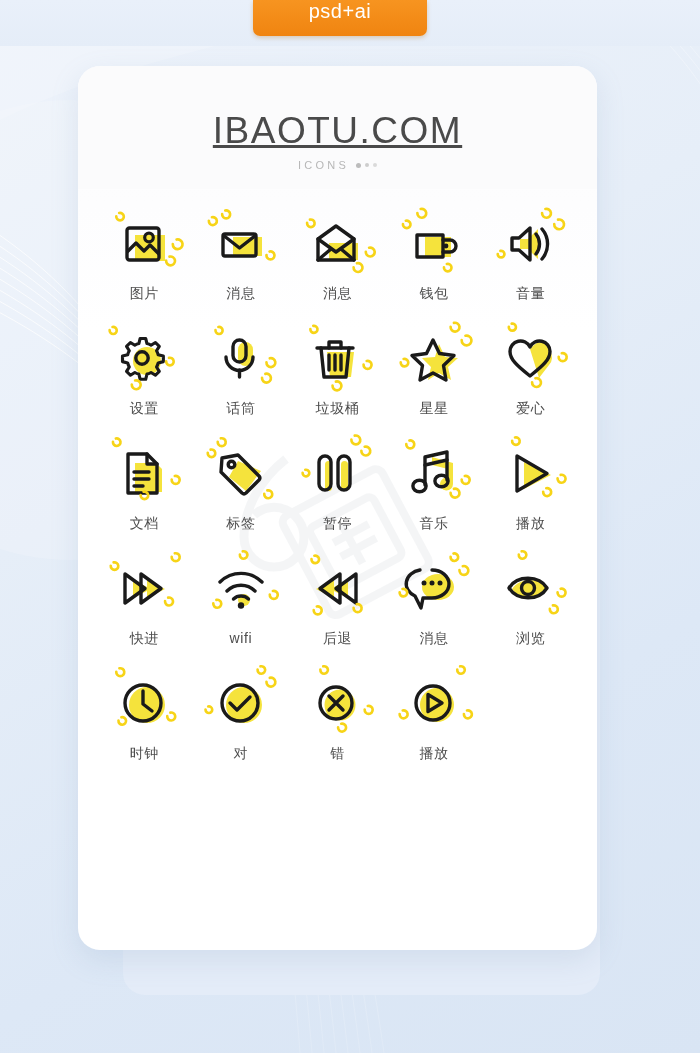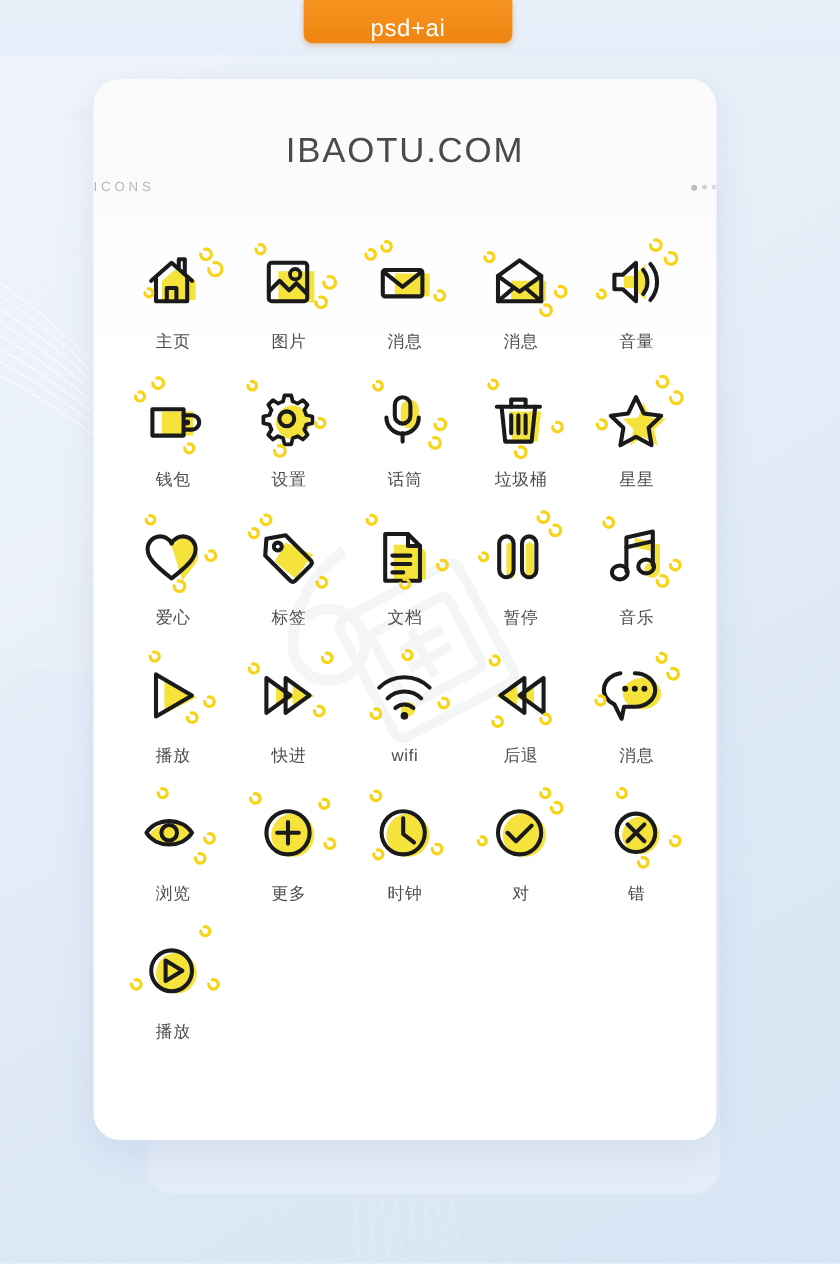--- a/index.html
+++ b/index.html
@@ -23,21 +23,21 @@
     background: linear-gradient(180deg,#e9f0fa 0%, #e5edf8 100%);
   }
 
   
   .ribbon {
     position: absolute; left: 253px; top: 0; width: 174px; height: 36px;
     background: linear-gradient(180deg,#f79420 0%, #f08410 100%);
     border-radius: 0 0 7px 7px;
     color: #ffffff;
     font-size: 20px; letter-spacing: .5px;
-    display: flex; align-items: flex-end; justify-content: center;
+    display: flex; align-items: flex-start; justify-content: center;
     box-shadow: 0 2px 4px rgba(180,110,20,.28);
   }
 
   
   .card-back {
     position: absolute; left: 123px; top: 145px;
     width: 477px; height: 850px;
     background: #e4ecf8;
     border-radius: 22px;
   }
@@ -50,25 +50,25 @@
     box-shadow: 0 10px 28px rgba(130,155,190,.18);
     overflow: hidden;
   }
 
   .card-header {
     padding-top: 44px; text-align: center;
     background: #fbfbfc;
     padding-bottom: 18px;
   }
   .brand-title {
-    font-size: 29px; color: #4a4a4a; letter-spacing: 1.5px; font-weight: 400;
+    font-size: 37px; color: #4a4a4a; letter-spacing: 1.5px; font-weight: 400; text-decoration: underline;
   }
   .brand-sub {
     margin-top: 7px;
-    display: flex; align-items: center; justify-content: space-between; gap: 7px;
+    display: flex; align-items: center; justify-content: center; gap: 7px;
     font-size: 11px; color: #b7b7b7; letter-spacing: 3.2px;
   }
   .dots { display: flex; gap: 4px; align-items: center; }
   .dots i { display: block; border-radius: 50%; background: #cfcfcf; }
   .dots i:nth-child(1){ width:5px; height:5px; background:#bcbcbc;}
   .dots i:nth-child(2){ width:4px; height:4px; background:#cdcdcd;}
   .dots i:nth-child(3){ width:4px; height:4px; background:#dadada;}
 
   
   .watermark {
@@ -164,41 +164,20 @@
       <g transform="translate(52,78) rotate(-28)" fill="none" stroke="#9aa3ad" stroke-width="8">
         <rect x="0" y="0" width="112" height="112" rx="8"></rect>
         <rect x="20" y="22" width="72" height="68" rx="6"></rect>
         <path d="M36,46 L76,46 M36,62 L76,62 M52,34 L52,78"></path>
       </g>
     </svg>
   </div>
 
   <div class="grid">
 
-    <div class="cell">
-      <div class="glyph-wrap">
-        <svg width="50" height="50" viewBox="0 0 50 50">
-          <path d="M16,24 L30,12 L44,24 L44,40 L16,40 Z" fill="#f5e33c"></path>
-          <g fill="none" stroke="#1a1a1a" stroke-width="3.4" stroke-linecap="round" stroke-linejoin="round">
-            <path d="M7,24 L24,9 L41,24"></path>
-            <path d="M11,22 L11,41 L37,41 L37,22"></path>
-            <path d="M20,41 L20,30 L28,30 L28,41"></path>
-            <path d="M30,13 L30,6 L35,6 L35,18"></path>
-          </g>
-        </svg>
-        <svg class="sparks" viewBox="0 0 74 74">
-          <g fill="none" stroke="#f7d417" stroke-width="2.4" stroke-linecap="round">
-            <path d="M58,16 a4,4 0 1 0 3,-3.6"></path>
-            <path d="M64,27 a5,5 0 1 0 4,-4.6"></path>
-            <path d="M16,45 a3,3 0 1 0 2.4,-2.8"></path>
-          </g>
-        </svg>
-      </div>
-      <div class="cell-label">主页</div>
-    </div>
 
     <div class="cell">
       <div class="glyph-wrap">
         <svg width="50" height="50" viewBox="0 0 50 50">
           <path d="M16,16 L46,16 L46,42 L16,42 Z" fill="#f5e33c"></path>
           <g fill="none" stroke="#1a1a1a" stroke-width="3.4" stroke-linejoin="round">
             <rect x="8" y="9" width="32" height="32" rx="2.5"></rect>
             <path d="M8,33 L17,24 L25,32 L31,26 L40,35"></path>
           </g>
           <circle cx="30" cy="18.5" r="4.3" fill="none" stroke="#1a1a1a" stroke-width="3.2"></circle>
@@ -251,57 +230,57 @@
             <path d="M52,58 a4,4 0 1 0 3,-3.6"></path>
           </g>
         </svg>
       </div>
       <div class="cell-label">消息</div>
     </div>
 
     <div class="cell">
       <div class="glyph-wrap">
         <svg width="50" height="50" viewBox="0 0 50 50">
+          <path d="M16,18 L42,18 L42,38 L16,38 Z" fill="#f5e33c"></path>
+          <g fill="none" stroke="#1a1a1a" stroke-width="3.4" stroke-linejoin="round" stroke-linecap="round">
+            <path d="M8,16 L34,16 L34,38 L8,38 Z"></path>
+            <path d="M34,21 L41,21 a5,5 0 0 1 0,12 L34,33"></path>
+          </g>
+          <circle cx="37" cy="27" r="2.4" fill="#1a1a1a"></circle>
+        </svg>
+        <svg class="sparks" viewBox="0 0 74 74">
+          <g fill="none" stroke="#f7d417" stroke-width="2.4" stroke-linecap="round">
+            <path d="M22,9 a4,4 0 1 0 3,-3.6"></path>
+            <path d="M9,19 a3.4,3.4 0 1 0 2.6,-3"></path>
+            <path d="M46,58 a3.4,3.4 0 1 0 2.6,-3"></path>
+          </g>
+        </svg>
+      </div>
+      <div class="cell-label">钱包</div>
+    </div>
+
+    <div class="cell">
+      <div class="glyph-wrap">
+        <svg width="50" height="50" viewBox="0 0 50 50">
           <path d="M14,20 L22,20 L32,10 L32,40 L22,30 L14,30 Z" fill="#f5e33c"></path>
           <g fill="none" stroke="#1a1a1a" stroke-width="3.4" stroke-linejoin="round" stroke-linecap="round">
             <path d="M6,19 L13,19 L24,9 L24,41 L13,31 L6,31 Z"></path>
             <path d="M30,15 a16,16 0 0 1 0,20"></path>
             <path d="M36,10 a23,23 0 0 1 0,30"></path>
           </g>
         </svg>
         <svg class="sparks" viewBox="0 0 74 74">
           <g fill="none" stroke="#f7d417" stroke-width="2.4" stroke-linecap="round">
             <path d="M47,9 a4,4 0 1 0 3,-3.6"></path>
             <path d="M58,19 a4.4,4.4 0 1 0 3.4,-4"></path>
             <path d="M7,46 a3,3 0 1 0 2.4,-2.8"></path>
           </g>
         </svg>
       </div>
       <div class="cell-label">音量</div>
-    </div>
-
-    <div class="cell">
-      <div class="glyph-wrap">
-        <svg width="50" height="50" viewBox="0 0 50 50">
-          <path d="M16,18 L42,18 L42,38 L16,38 Z" fill="#f5e33c"></path>
-          <g fill="none" stroke="#1a1a1a" stroke-width="3.4" stroke-linejoin="round" stroke-linecap="round">
-            <path d="M8,16 L34,16 L34,38 L8,38 Z"></path>
-            <path d="M34,21 L41,21 a5,5 0 0 1 0,12 L34,33"></path>
-          </g>
-          <circle cx="37" cy="27" r="2.4" fill="#1a1a1a"></circle>
-        </svg>
-        <svg class="sparks" viewBox="0 0 74 74">
-          <g fill="none" stroke="#f7d417" stroke-width="2.4" stroke-linecap="round">
-            <path d="M22,9 a4,4 0 1 0 3,-3.6"></path>
-            <path d="M9,19 a3.4,3.4 0 1 0 2.6,-3"></path>
-            <path d="M46,58 a3.4,3.4 0 1 0 2.6,-3"></path>
-          </g>
-        </svg>
-      </div>
-      <div class="cell-label">钱包</div>
     </div>
 
     <div class="cell">
       <div class="glyph-wrap">
         <svg width="50" height="50" viewBox="0 0 50 50">
           <circle cx="28" cy="27" r="14" fill="#f5e33c"></circle>
           <g fill="none" stroke="#1a1a1a" stroke-width="3.4" stroke-linejoin="round">
             <path d="M21,4 L27,4 L28.4,9.6 a15,15 0 0 1 4.4,1.8 L37.6,8.4 L41.8,12.6 L38.8,17.4
                      a15,15 0 0 1 1.8,4.4 L46.2,23.2 L46.2,29.2 L40.6,30.6 a15,15 0 0 1 -1.8,4.4
                      L41.8,39.8 L37.6,44 L32.8,41 a15,15 0 0 1 -4.4,1.8 L27,48.4 L21,48.4 L19.6,42.8
@@ -396,56 +375,56 @@
             <path d="M38,58 a4,4 0 1 0 3,-3.6"></path>
           </g>
         </svg>
       </div>
       <div class="cell-label">爱心</div>
     </div>
 
     <div class="cell">
       <div class="glyph-wrap">
         <svg width="50" height="50" viewBox="0 0 50 50">
+          <path d="M16,14 L37,14 L43,20 L43,43 L16,43 Z" fill="#f5e33c"></path>
+          <g fill="none" stroke="#1a1a1a" stroke-width="3.4" stroke-linejoin="round" stroke-linecap="round">
+            <path d="M9,5 L28,5 L38,15 L38,44 L9,44 Z"></path>
+            <path d="M28,5 L28,15 L38,15"></path>
+            <path d="M15,23 L30,23 M15,30 L30,30 M15,37 L24,37"></path>
+          </g>
+        </svg>
+        <svg class="sparks" viewBox="0 0 74 74">
+          <g fill="none" stroke="#f7d417" stroke-width="2.4" stroke-linecap="round">
+            <path d="M9,8 a3.4,3.4 0 1 0 2.6,-3"></path>
+            <path d="M62,42 a3.6,3.6 0 1 0 2.8,-3.2"></path>
+            <path d="M34,56 a3.4,3.4 0 1 0 2.6,-3"></path>
+          </g>
+        </svg>
+      </div>
+      <div class="cell-label">文档</div>
+    </div>
+
+    <div class="cell">
+      <div class="glyph-wrap">
+        <svg width="50" height="50" viewBox="0 0 50 50">
           <path d="M22,12 L45,22 L30,42 L13,28 Z" fill="#f5e33c"></path>
           <g fill="none" stroke="#1a1a1a" stroke-width="3.4" stroke-linejoin="round" stroke-linecap="round">
             <path d="M6,9 L22,6 L43,27 a3,3 0 0 1 0,4 L30,44 a3,3 0 0 1 -4,0 L5,23 Z"></path>
             <circle cx="15.5" cy="15.5" r="3.3"></circle>
           </g>
         </svg>
         <svg class="sparks" viewBox="0 0 74 74">
           <g fill="none" stroke="#f7d417" stroke-width="2.4" stroke-linecap="round">
             <path d="M16,8 a3.6,3.6 0 1 0 2.8,-3.2"></path>
             <path d="M7,18 a3.4,3.4 0 1 0 2.6,-3"></path>
             <path d="M58,55 a3.6,3.6 0 1 0 2.8,-3.2"></path>
           </g>
         </svg>
       </div>
       <div class="cell-label">标签</div>
-    </div>
-
-    <div class="cell">
-      <div class="glyph-wrap">
-        <svg width="50" height="50" viewBox="0 0 50 50">
-          <path d="M16,14 L37,14 L43,20 L43,43 L16,43 Z" fill="#f5e33c"></path>
-          <g fill="none" stroke="#1a1a1a" stroke-width="3.4" stroke-linejoin="round" stroke-linecap="round">
-            <path d="M9,5 L28,5 L38,15 L38,44 L9,44 Z"></path>
-            <path d="M28,5 L28,15 L38,15"></path>
-            <path d="M15,23 L30,23 M15,30 L30,30 M15,37 L24,37"></path>
-          </g>
-        </svg>
-        <svg class="sparks" viewBox="0 0 74 74">
-          <g fill="none" stroke="#f7d417" stroke-width="2.4" stroke-linecap="round">
-            <path d="M9,8 a3.4,3.4 0 1 0 2.6,-3"></path>
-            <path d="M62,42 a3.6,3.6 0 1 0 2.8,-3.2"></path>
-            <path d="M34,56 a3.4,3.4 0 1 0 2.6,-3"></path>
-          </g>
-        </svg>
-      </div>
-      <div class="cell-label">文档</div>
     </div>
 
     <div class="cell">
       <div class="glyph-wrap">
         <svg width="50" height="50" viewBox="0 0 50 50">
           <rect x="13" y="12" width="7" height="30" rx="3.5" fill="#f5e33c"></rect>
           <rect x="29" y="12" width="7" height="30" rx="3.5" fill="#f5e33c"></rect>
           <g fill="none" stroke="#1a1a1a" stroke-width="3.4" stroke-linejoin="round">
             <rect x="7" y="7" width="12" height="34" rx="6"></rect>
             <rect x="26" y="7" width="12" height="34" rx="6"></rect>
@@ -602,39 +581,20 @@
           <g fill="none" stroke="#f7d417" stroke-width="2.4" stroke-linecap="round">
             <path d="M26,6 a3.4,3.4 0 1 0 2.6,-3"></path>
             <path d="M61,40 a3.6,3.6 0 1 0 2.8,-3.2"></path>
             <path d="M54,55 a3.6,3.6 0 1 0 2.8,-3.2"></path>
           </g>
         </svg>
       </div>
       <div class="cell-label">浏览</div>
     </div>
 
-    <div class="cell">
-      <div class="glyph-wrap">
-        <svg width="50" height="50" viewBox="0 0 50 50">
-          <circle cx="28" cy="26" r="18" fill="#f5e33c"></circle>
-          <g fill="none" stroke="#1a1a1a" stroke-width="3.4" stroke-linecap="round">
-            <circle cx="24" cy="24" r="18"></circle>
-            <path d="M24,15 L24,33 M15,24 L33,24"></path>
-          </g>
-        </svg>
-        <svg class="sparks" viewBox="0 0 74 74">
-          <g fill="none" stroke="#f7d417" stroke-width="2.4" stroke-linecap="round">
-            <path d="M8,10 a3.6,3.6 0 1 0 2.8,-3.2"></path>
-            <path d="M60,14 a3.4,3.4 0 1 0 2.6,-3"></path>
-            <path d="M64,44 a3.6,3.6 0 1 0 2.8,-3.2"></path>
-          </g>
-        </svg>
-      </div>
-      <div class="cell-label">更多</div>
-    </div>
 
 
     <div class="cell">
       <div class="glyph-wrap">
         <svg width="50" height="50" viewBox="0 0 50 50">
           <circle cx="28" cy="26" r="18" fill="#f5e33c"></circle>
           <g fill="none" stroke="#1a1a1a" stroke-width="3.4" stroke-linecap="round" stroke-linejoin="round">
             <circle cx="24" cy="24" r="18"></circle>
             <path d="M24,12 L24,25 L33,32"></path>
           </g>

